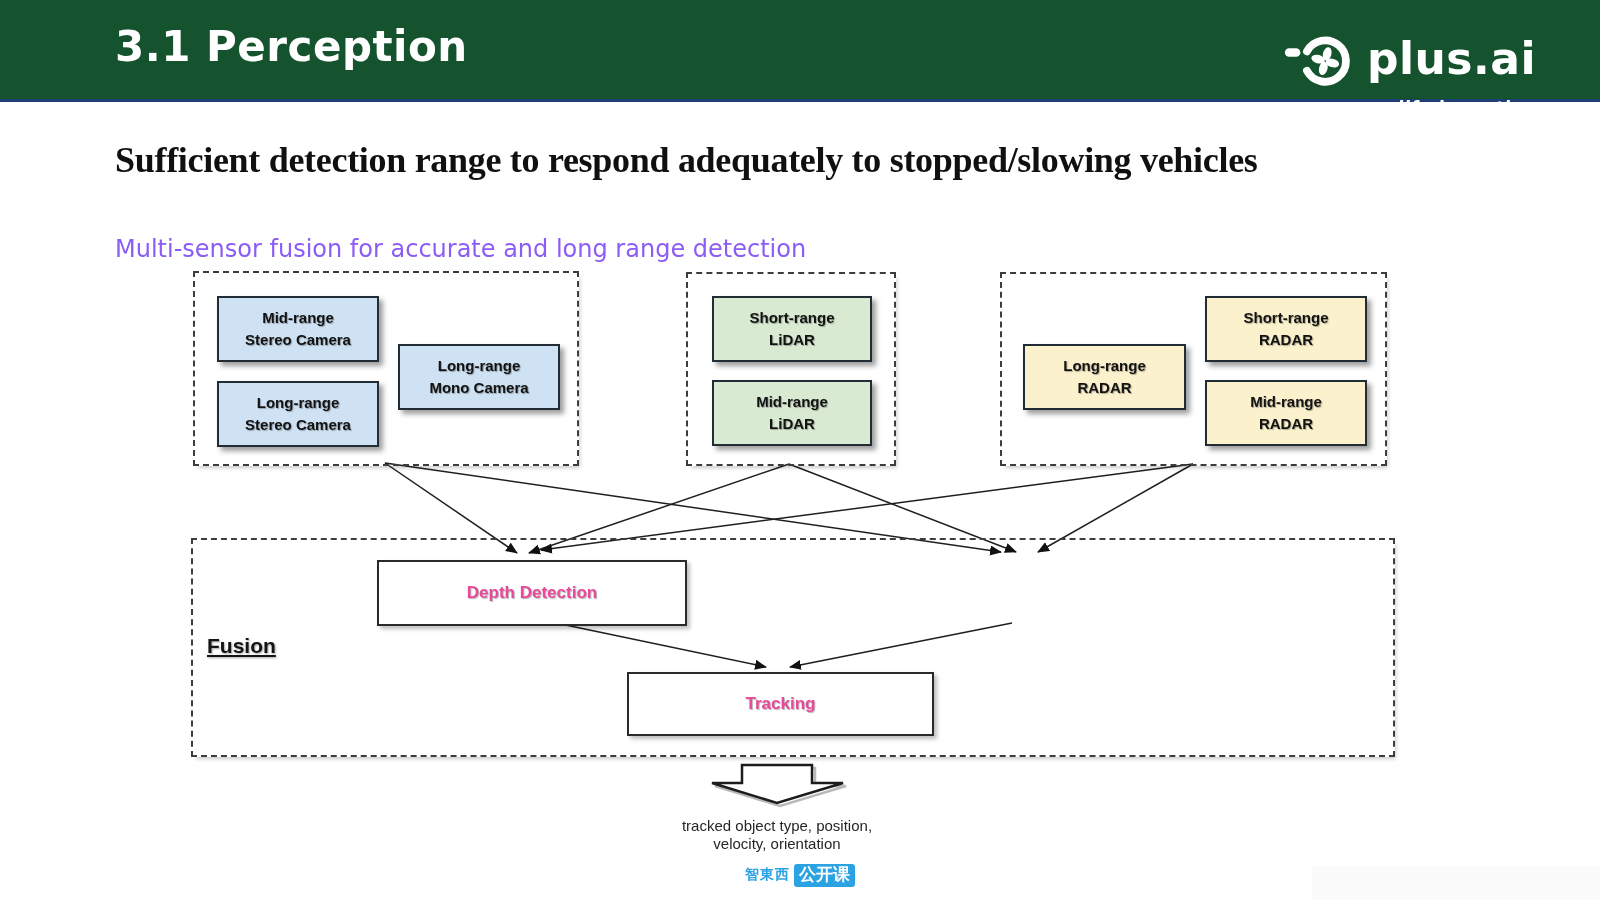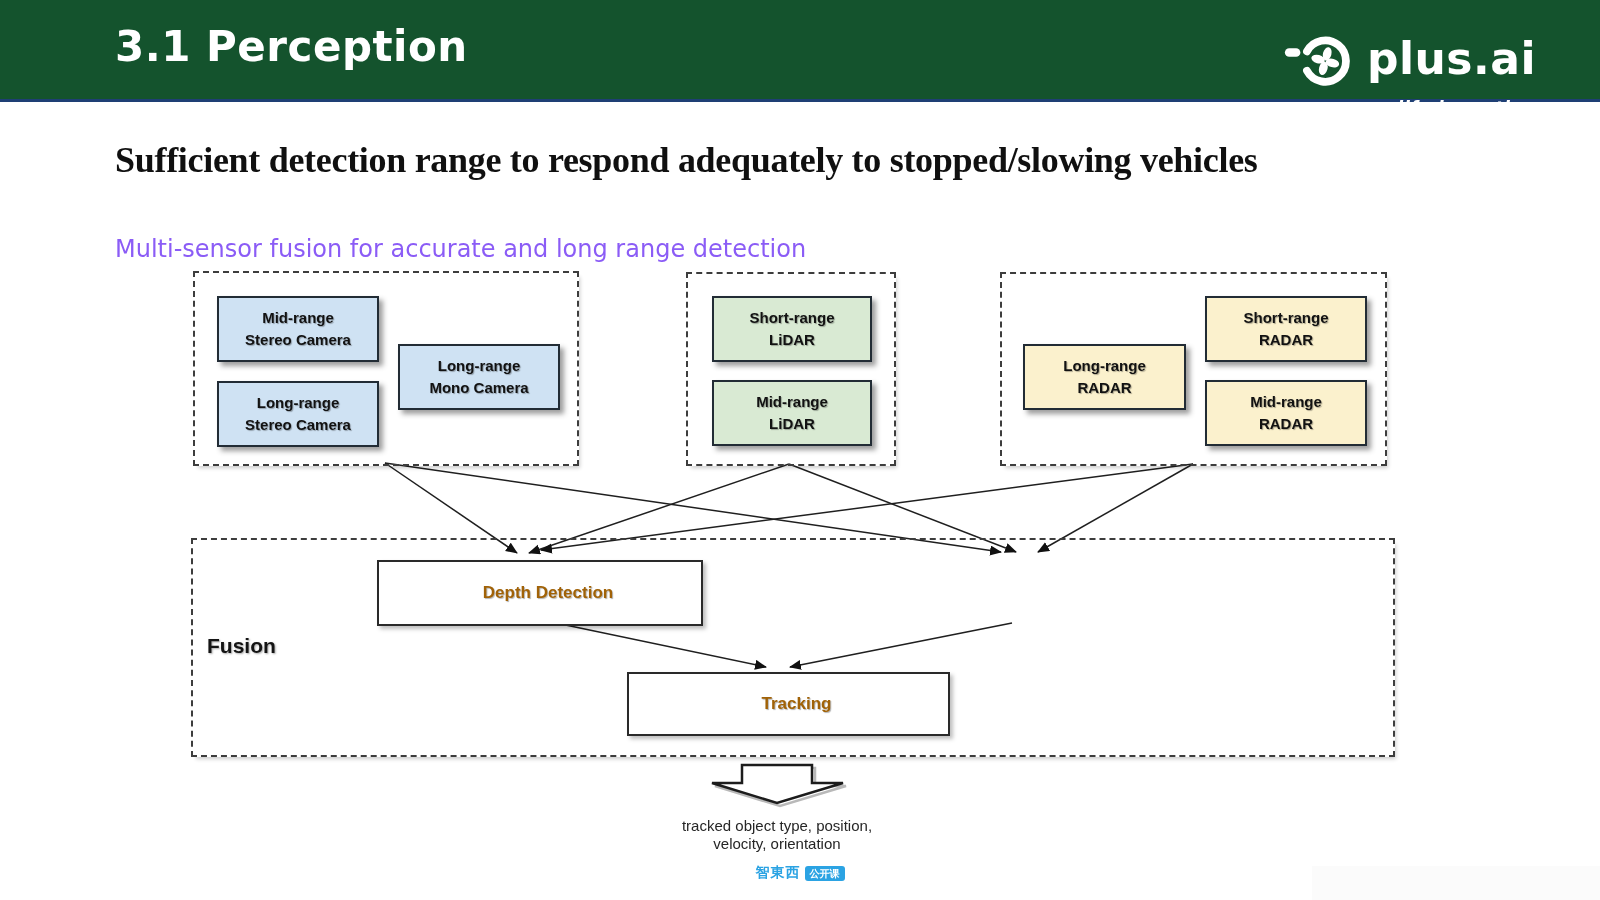--- a/index.html
+++ b/index.html
@@ -50,35 +50,35 @@
     font-weight:bold;font-size:15px;line-height:1.5;color:#121212;
     border:2px solid #222c35;box-shadow:4px 4px 5px rgba(40,40,40,0.45);
     text-shadow:1px 1px 1px rgba(0,0,0,0.30);
   }
   .fill-camera{background:#CFE2F3;}
   .fill-lidar{background:#D9EAD3;}
   .fill-radar{background:#FBF1CD;}
   .node{
     position:absolute;display:flex;align-items:center;justify-content:center;
     background:#ffffff;border:2px solid #2a2a2a;box-shadow:3px 3px 4px rgba(0,0,0,0.25);
-    font-weight:bold;font-size:17px;color:#a16207;text-shadow:1px 1px 1px rgba(0,0,0,0.30);padding-left:16px;
+    font-weight:bold;font-size:17px;color:#ec4899;text-shadow:1px 1px 1px rgba(0,0,0,0.30);
   }
   .fusion-label{
     position:absolute;left:207px;top:634px;
-    font-weight:bold;font-size:21px;color:#141414;text-shadow:1px 1px 2px rgba(0,0,0,0.35);
+    font-weight:bold;font-size:21px;color:#141414;text-shadow:1px 1px 2px rgba(0,0,0,0.35);text-decoration:underline;
   }
   .output-text{
     position:absolute;left:527px;top:817px;width:500px;text-align:center;
     white-space:pre-line;font-size:15px;line-height:1.23;color:#262626;
   }
   
   .zdx{position:absolute;left:0;top:864px;width:1600px;display:flex;justify-content:center;align-items:center;gap:4px;}
   .zdx-brand{font-weight:bold;font-size:14px;color:#2BA3E3;letter-spacing:1px;}
   .zdx-badge{
-    background:#2BA3E3;color:#ffffff;font-size:10px;font-weight:bold;
+    background:#2BA3E3;color:#ffffff;font-size:17px;font-weight:bold;
     padding:2px 5px;border-radius:3px;line-height:1.1;
   }
   .corner-shade{
     position:absolute;left:1312px;top:866px;width:288px;height:34px;background:#fbfbfb;
   }
 </style>
 </head>
 <body>
 
 <div class="slide">

